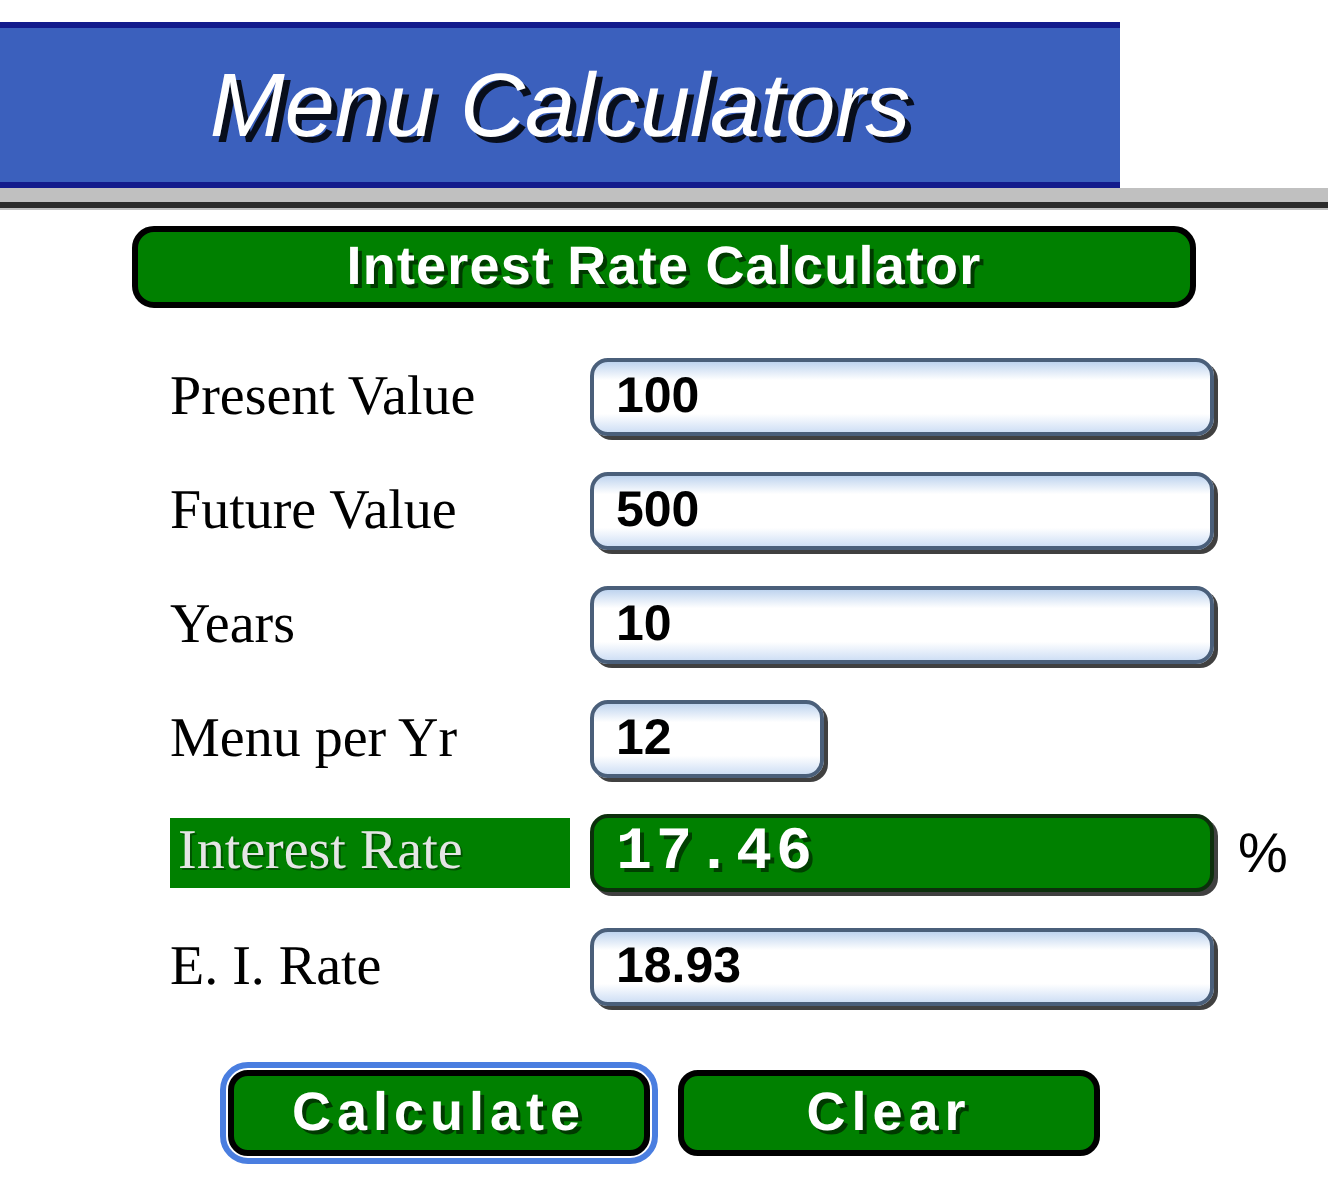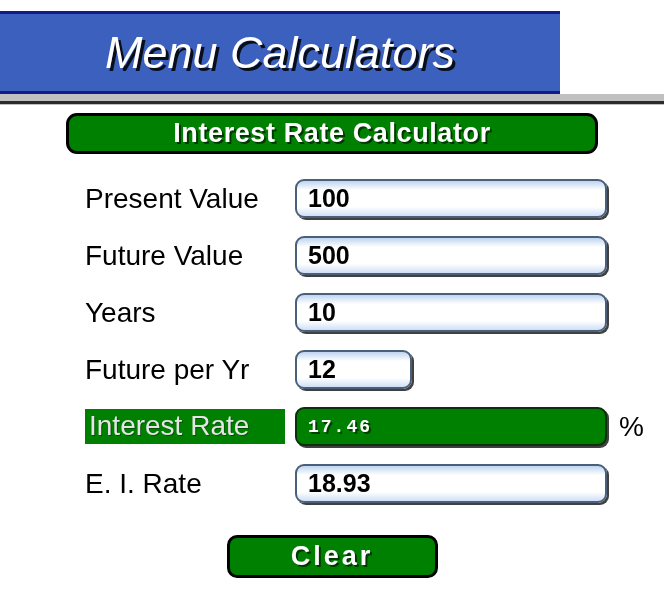--- a/index.html
+++ b/index.html
@@ -102,20 +102,21 @@
     align-items: center;
     padding-left: 85px;
     box-sizing: border-box;
   }
   .row-label {
     width: 210px;
     font-size: 28px;
     color: #000000;
     white-space: nowrap;
     line-height: 1.05;
+    font-family: Liberation Serif, serif;
   }
   .row-label.highlight {
     background: #008000;
     color: #e5e5e5;
     width: 200px;
     padding: 2px 4px 3px 4px;
     box-sizing: border-box;
     margin-right: 10px;
     text-shadow: 1px 1px 0 rgba(0,0,0,0.35);
   }
@@ -137,21 +138,21 @@
     outline: none;
   }
   .txt.narrow {
     width: 117px;
   }
   .txt.result-green {
     background: #008000;
     color: #ffffff;
     border: 2px solid #0c2f0c;
     font-family: "Liberation Mono", monospace;
-    font-size: 18px;
+    font-size: 30px;
     letter-spacing: 2px;
     text-shadow: 2px 2px 0 rgba(0,0,0,0.5);
   }
 
   .sel {
     width: 150px;
     height: 37px;
     margin-left: 12px;
     box-sizing: border-box;
     border: 1px solid #9a9a9a;
@@ -236,32 +237,33 @@
     <span class="row-label">Future Value</span>
     <input class="txt" type="text" value="500" style="">
   </div>
 
   <div class="row">
     <span class="row-label">Years</span>
     <input class="txt" type="text" value="10" style="">
   </div>
 
   <div class="row">
-    <span class="row-label">Future per Yr</span>
+    <span class="row-label">Menu per Yr</span>
     <input class="txt narrow" type="text" value="12" style="">
   </div>
 
   <div class="row">
     <span class="row-label highlight">Interest Rate</span>
     <input class="txt result-green" type="text" readonly="" value="17.46" style="">
     <span class="pct">%</span>
   </div>
 
   <div class="row">
     <span class="row-label">E. I. Rate</span>
     <input class="txt" type="text" readonly="" value="18.93" style="">
   </div>
 
 </div>
 
 <div class="button-row">
+  <button class="act-btn focused">Calculate</button>
   <button class="act-btn">Clear</button>
 </div>
 
 </body></html>

